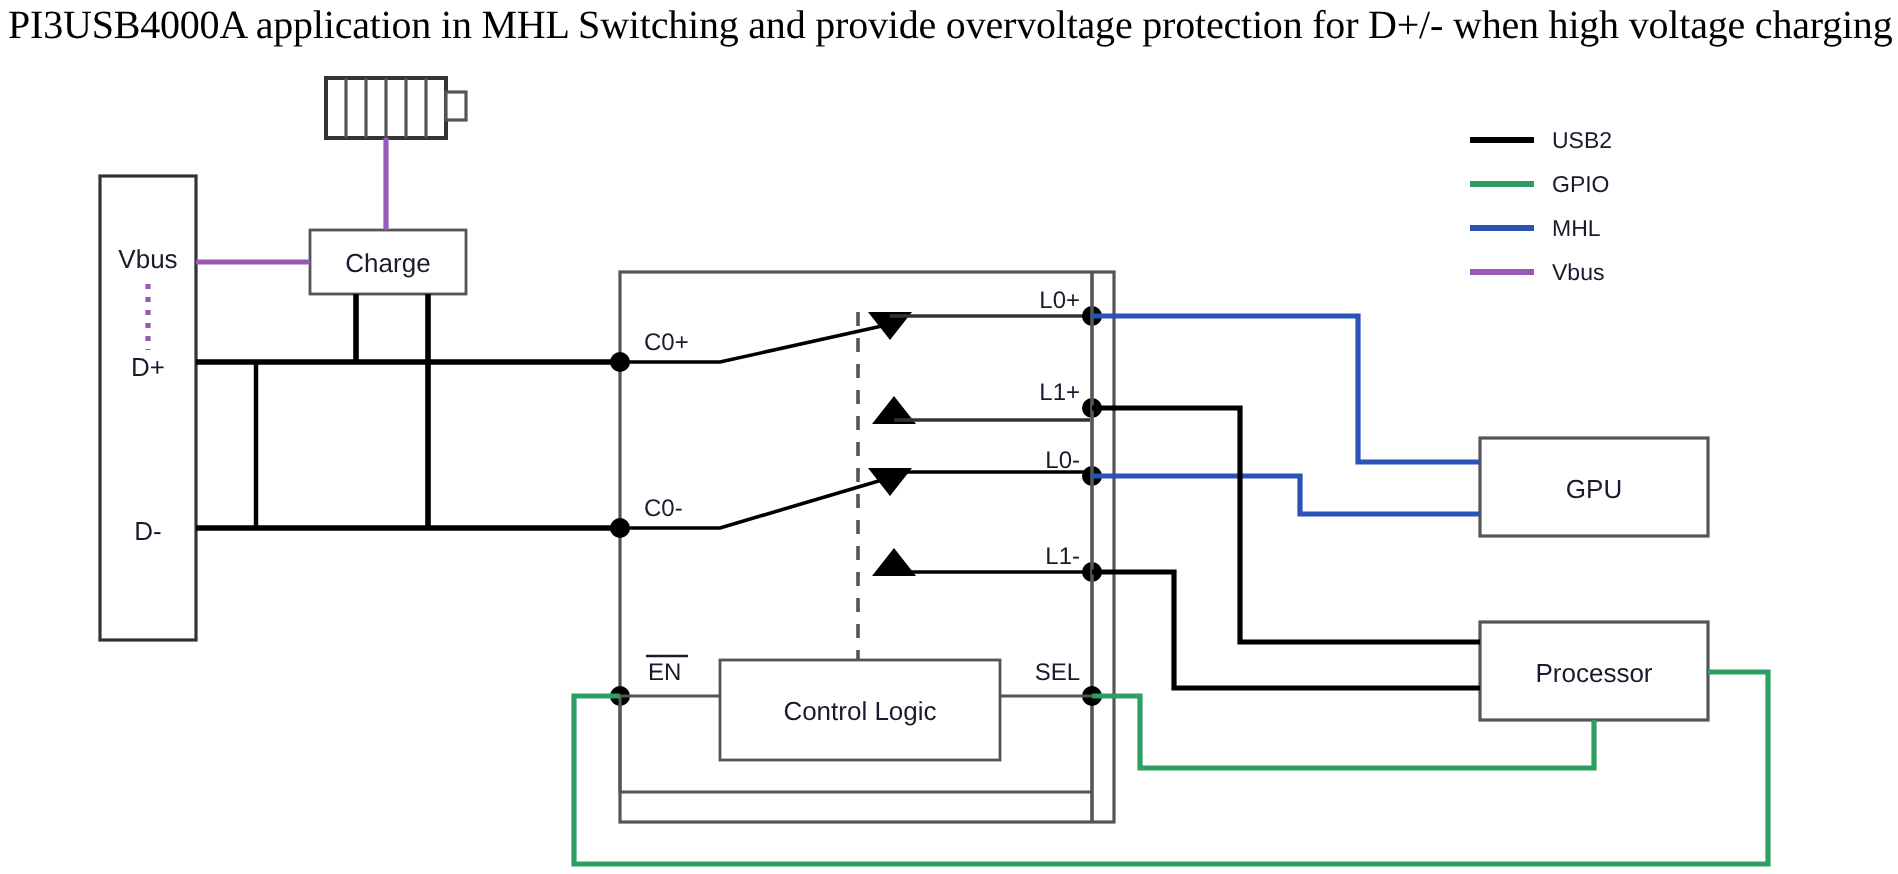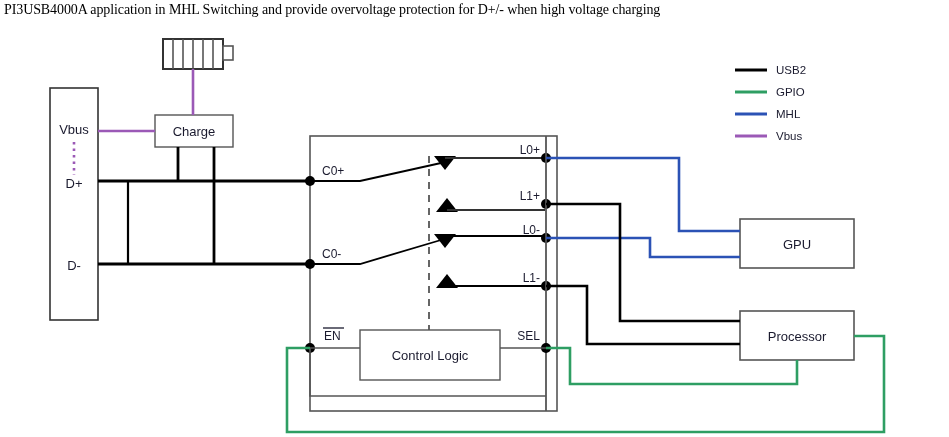--- a/index.html
+++ b/index.html
@@ -3,21 +3,21 @@
 <meta charset="utf-8">
 <style>
   html,body{margin:0;padding:0;background:#ffffff;}
   body{width:949px;height:437px;position:relative;overflow:hidden;
        font-family:"Liberation Sans",sans-serif;}
   #stage{position:absolute;left:0;top:0;width:949px;height:437px;}
   svg#diagram{position:absolute;left:0;top:0;width:949px;height:437px;}
   .title{
     position:absolute;left:4px;top:2px;width:944px;
     font-family:"Liberation Serif",serif;
-    font-size:14px;color:#000;white-space:nowrap;letter-spacing:-0.1px;
+    font-size:20px;color:#000;white-space:nowrap;letter-spacing:-0.1px;
   }
   .lbl{font-family:"Liberation Sans",sans-serif;font-size:12px;fill:#1a1a2e;}
   .lbl-blk{font-family:"Liberation Sans",sans-serif;font-size:13px;fill:#1a1a2e;}
   .lbl-leg{font-family:"Liberation Sans",sans-serif;font-size:11.5px;fill:#1a1a2e;}
 </style>
 </head>
 <body>
 
 <div id="stage">
 

